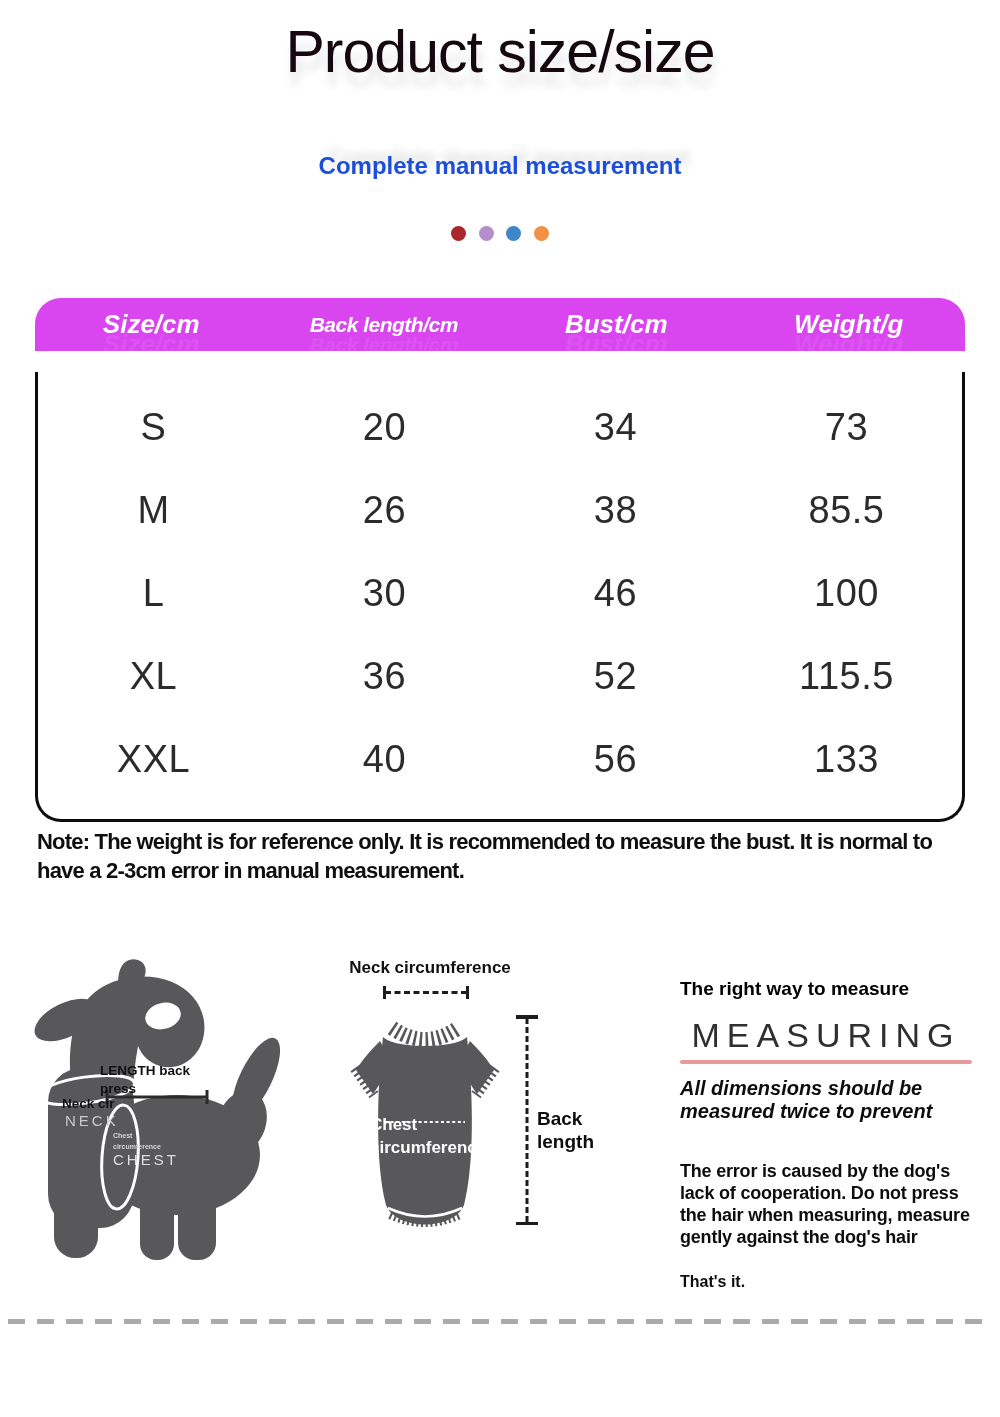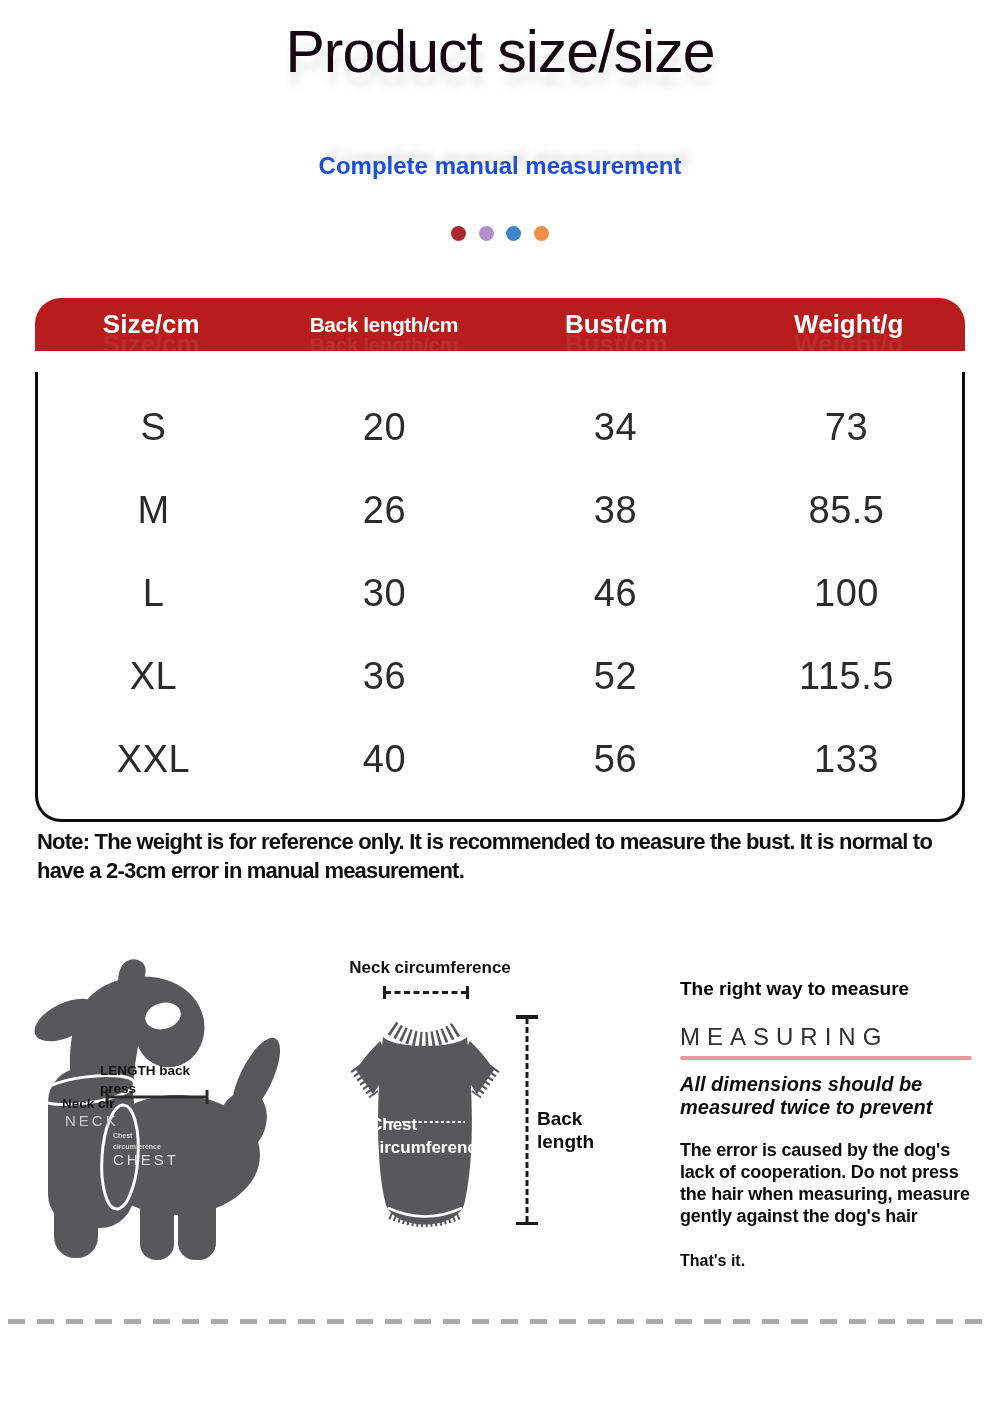--- a/index.html
+++ b/index.html
@@ -24,23 +24,23 @@
   .dots { position:absolute; top:224px; left:0; width:100%; text-align:center; }
   .dots span {
     display:inline-block; width:15px; height:15px; border-radius:50%;
     margin:0 4px; vertical-align:middle;
   }
 
   
   .size-table { position:absolute; left:35px; top:298px; width:930px; height:524px; }
   .table-header {
     position:absolute; top:0; left:0; right:0; height:53px;
-    background:#b91c1c; border-radius:26px 26px 0 0;
+    background:#d946ef; border-radius:26px 26px 0 0;
     display:grid; grid-template-columns:repeat(4,1fr); align-items:center;
-    color:#fff; text-align:center;
+    color:#fff; text-align:center;font-style:italic;
   }
   .table-header .hcell { font-size:26px; font-weight:bold; text-shadow:0 20px 1px rgba(255,255,255,0.08); }
   .table-header .hcell.small { font-size:21px; letter-spacing:-0.5px; }
   .table-body {
     position:absolute; top:74px; left:0; right:0; bottom:0;
     background:#fff; border:3px solid #0d0d0d; border-top:none;
     border-radius:0 0 26px 26px;
     display:grid; grid-template-rows:repeat(5,1fr); padding:14px 0 18px 0;
   }
   .table-row {
@@ -89,26 +89,26 @@
   .backlen-line::before, .backlen-line::after {
     content:""; position:absolute; left:2px; right:2px; height:3.5px; background:#1c1c1c;
   }
   .backlen-line::before { top:0; } .backlen-line::after { bottom:0; }
   .backlen-lbl { left:537px; top:1108px; width:66px; font-size:19px; line-height:1.2; color:#0d0d0d; }
 
   
   .measure-block { position:absolute; left:680px; top:978px; width:292px; }
   .measure-title { font-size:19px; font-weight:bold; color:#000000; }
   .measure-heading {
-    margin-top:23px; font-size:24px; font-weight:normal;
+    margin-top:16px; text-align:center; font-size:34px; font-weight:normal;
     letter-spacing:7px; color:#2f2f2f;
   }
   .measure-underline { height:4px; margin-top:5px; border-radius:2px; }
   .measure-p1 { margin-top:13px; font-size:20px; font-weight:bold; line-height:1.17; color:#0d0d0d;font-style:italic; }
-  .measure-p2 { margin-top:19px; font-size:18px; font-weight:bold; line-height:1.23; color:#0d0d0d; letter-spacing:-0.2px; }
+  .measure-p2 { margin-top:36px; font-size:18px; font-weight:bold; line-height:1.23; color:#0d0d0d; letter-spacing:-0.2px; }
   .measure-p3 { margin-top:25px; font-size:16px; font-weight:bold; color:#0d0d0d; }
 
   
   .footer-dashes {
     position:absolute; left:8px; top:1319px; width:984px; height:5px;
     background:repeating-linear-gradient(to right,#ababab 0 17px,transparent 17px 29px);
   }
 </style>
 </head>
 <body>

